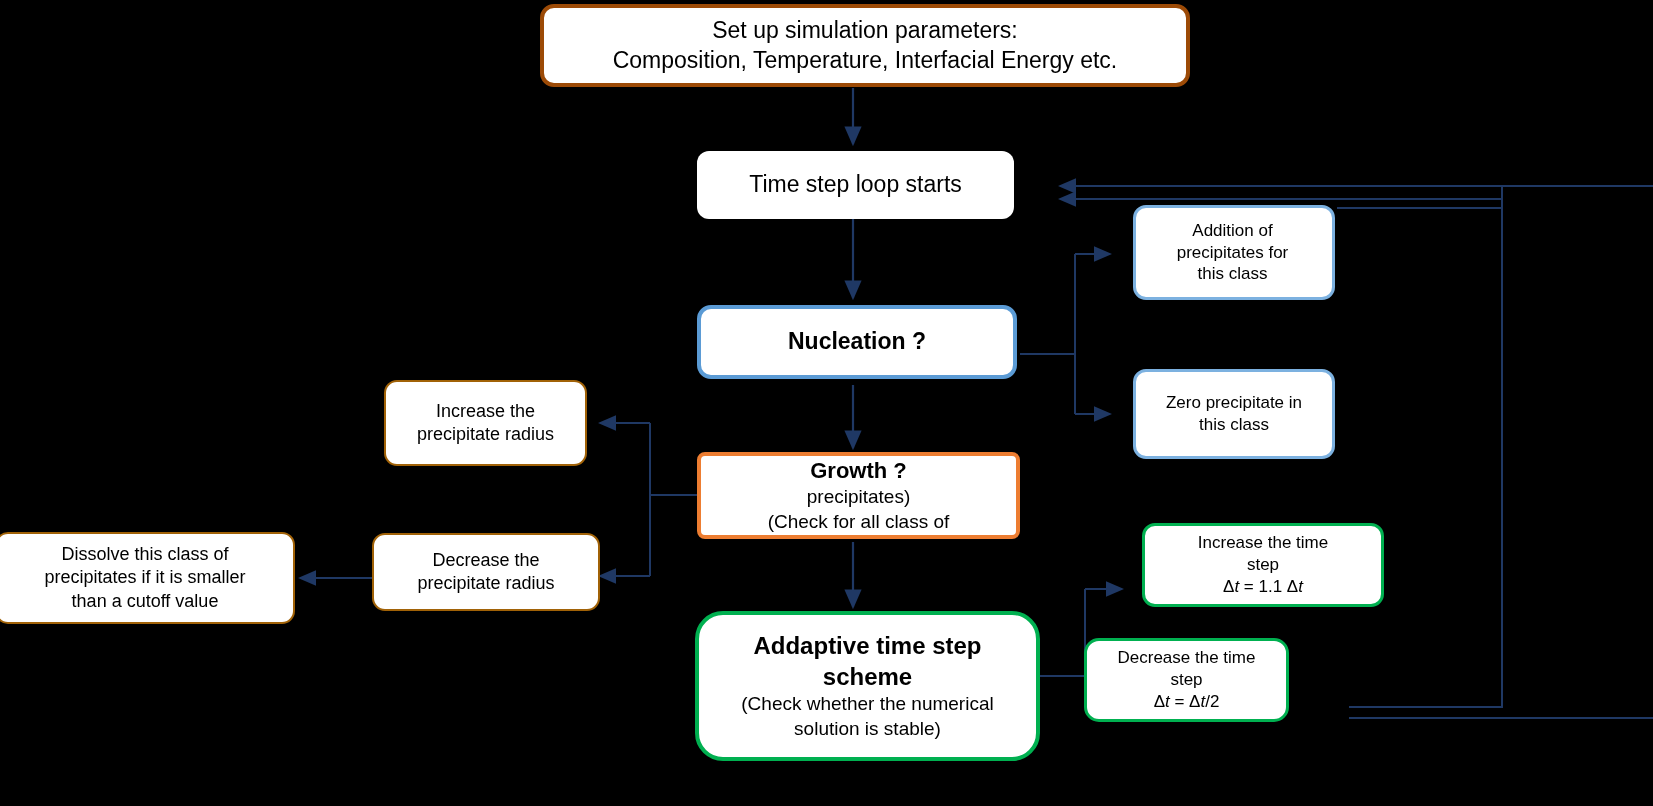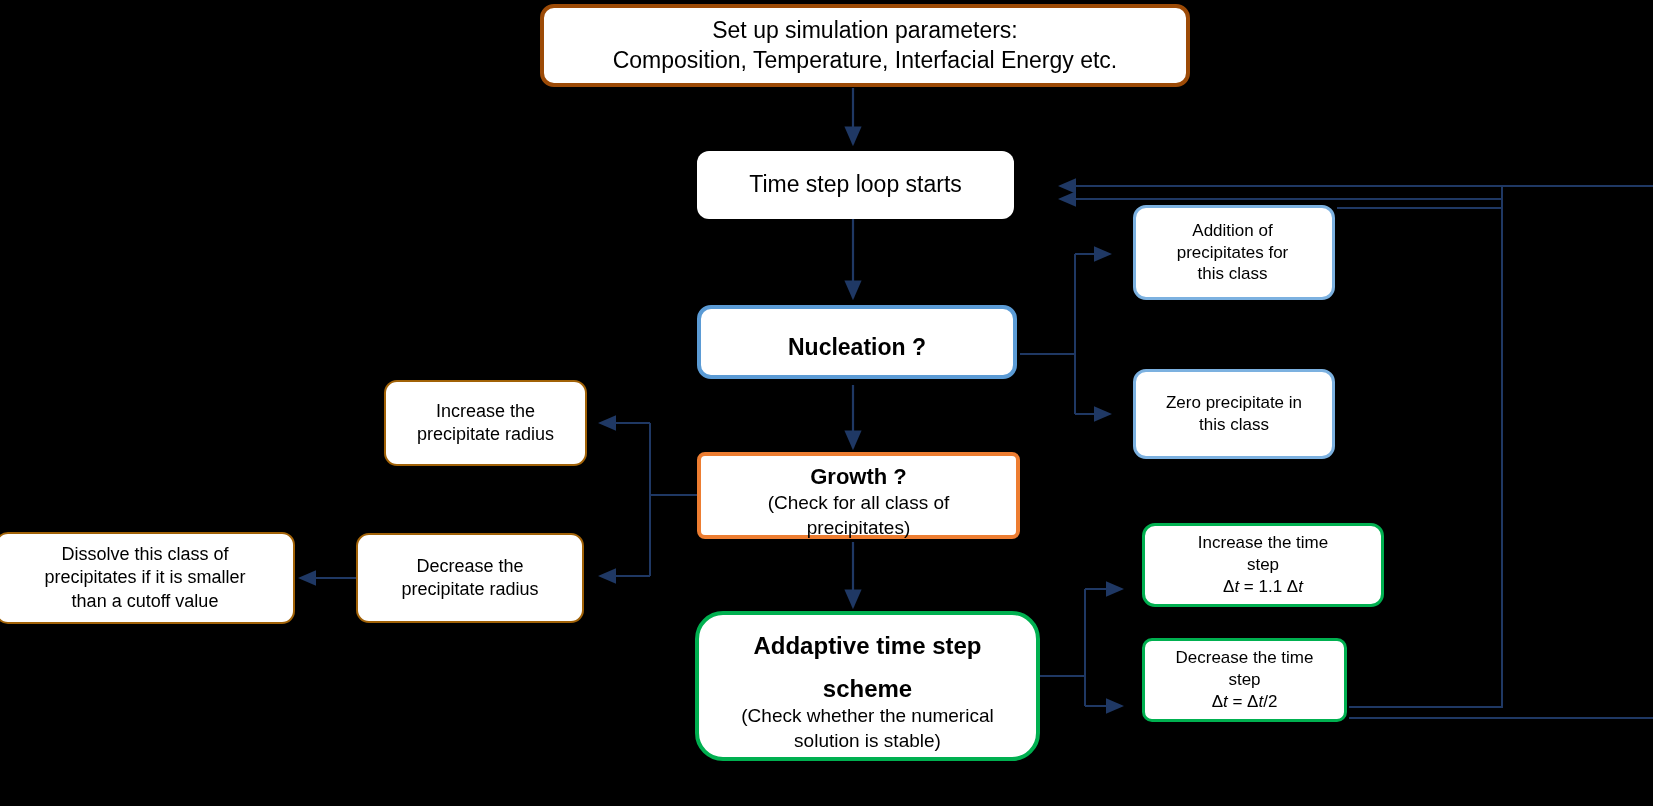--- a/index.html
+++ b/index.html
@@ -23,21 +23,21 @@
     display: flex;
     align-items: center;
     justify-content: center;
     text-align: center;
     color: #000000;
     line-height: 1.28;
     padding: 4px 10px;
     z-index: 5;
   }
   .node .inner { width: 100%; }
-  .node .ttl { font-weight: bold; margin-top: 12px; }
+  .node .ttl { font-weight: bold; }
   .brd-brown { border: 4px solid #9C4A06; }
   .brd-blue  { border: 4px solid #5B9BD5; }
   .brd-blue-thin { border: 3px solid #7CB1E0; }
   .brd-orange{ border: 4px solid #ED7D31; }
   .brd-orange-thin{ border: 2px solid #a16207; }
   .brd-green { border: 4px solid #00B050; }
   .brd-green-thin { border: 3px solid #00B050; }
   .brd-none  { border: none; }
   svg.wires {
     position: absolute;
@@ -146,33 +146,33 @@
   <div class="node brd-blue-thin" style="left:1133px; top:360px; width:202px; height:90px; font-size:17px; border-radius:13px;margin-top:9px;">
     <div class="inner">
       <div>Zero precipitate in</div>
       <div>this class</div>
     </div>
   </div>
 
   <div class="node brd-orange" style="left:697px; top:452px; width:323px; height:87px; font-size:19px;border-radius:8px;">
     <div class="inner">
       <div class="ttl" style="font-size:22px;">Growth ?</div>
+      <div>precipitates)</div>
       <div>(Check for all class of</div>
-      <div>precipitates)</div>
     </div>
   </div>
 
   <div class="node brd-orange-thin" style="left:384px; top:380px; width:203px; height:86px; font-size:18px; border-radius:13px;">
     <div class="inner">
       <div>Increase the</div>
       <div>precipitate radius</div>
     </div>
   </div>
 
-  <div class="node brd-orange-thin" style="left:356px; top:533px; width:228px; height:90px; font-size:18px; border-radius:13px;">
+  <div class="node brd-orange-thin" style="left:372px; top:533px; width:228px; height:78px; font-size:18px; border-radius:13px;">
     <div class="inner">
       <div>Decrease the</div>
       <div>precipitate radius</div>
     </div>
   </div>
 
   <div class="node brd-orange-thin" style="left:-5px; top:532px; width:300px; height:92px; font-size:18px; border-radius:13px;">
     <div class="inner">
       <div>Dissolve this class of</div>
       <div>precipitates if it is smaller</div>
@@ -192,21 +192,21 @@
   <div class="node brd-green-thin" style="left:1142px; top:523px; width:242px; height:84px; font-size:17px; border-radius:13px;">
     <div class="inner">
       <div>Increase the time</div>
       <div>step</div>
       <div>
         <span>Δ</span><span class="mi">t</span><span> = 1.1 Δ</span><span class="mi">t</span>
       </div>
     </div>
   </div>
 
-  <div class="node brd-green-thin" style="left:1142px; top:638px; width:205px; height:84px; font-size:17px; border-radius:10px;">
+  <div class="node brd-green-thin" style="left:1084px; top:638px; width:205px; height:84px; font-size:17px; border-radius:15px;">
     <div class="inner">
       <div>Decrease the time</div>
       <div>step</div>
       <div>
         <span>Δ</span><span class="mi">t</span><span> = Δ</span><span class="mi">t</span><span>/2</span>
       </div>
     </div>
   </div>
 
 </div>

